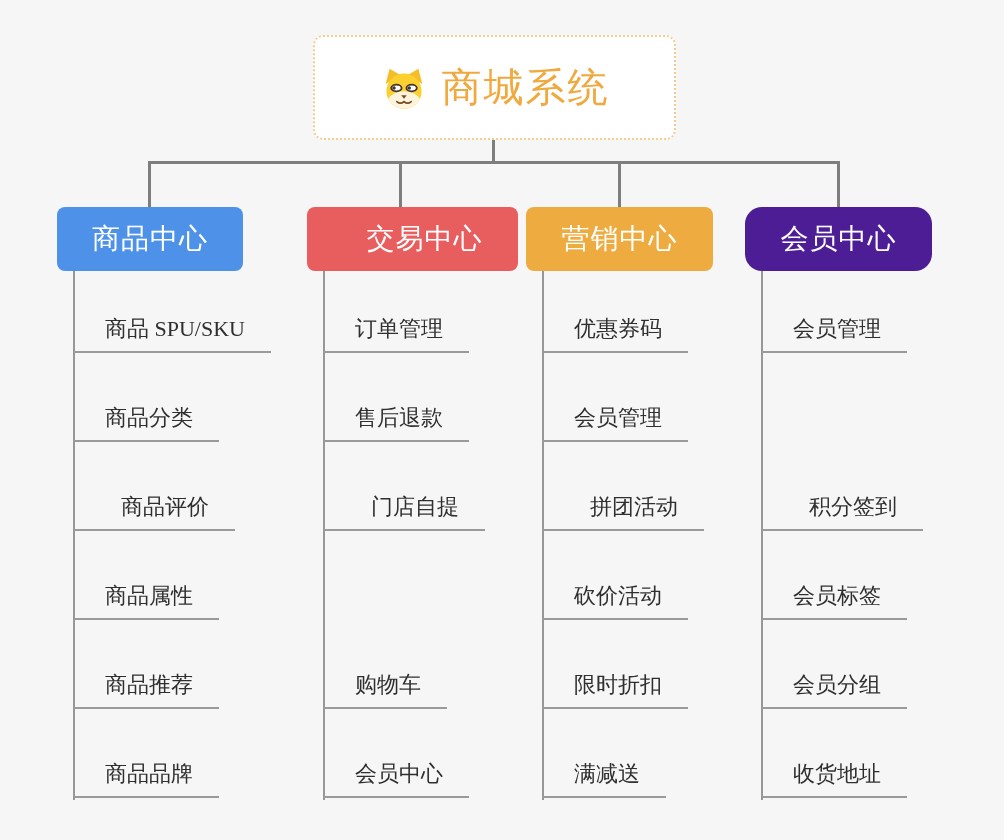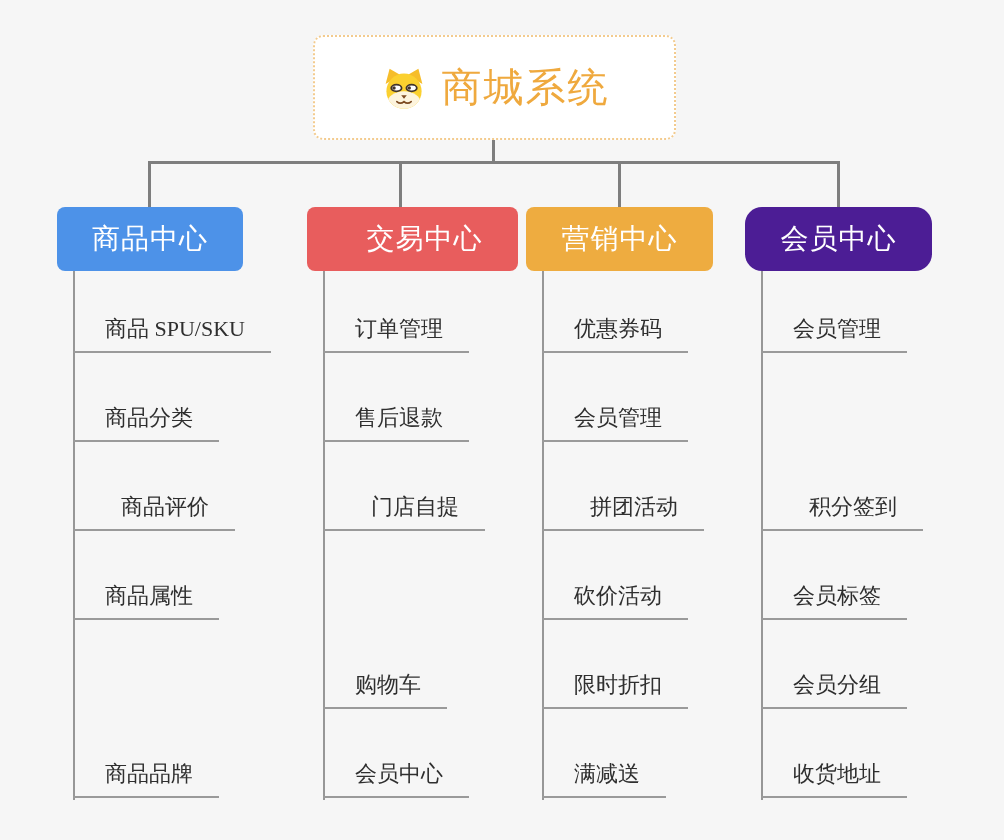--- a/index.html
+++ b/index.html
@@ -104,20 +104,21 @@
 
   <div class="col-line cl1"></div>
   <div class="col-line cl2"></div>
   <div class="col-line cl3"></div>
   <div class="col-line cl4"></div>
 
   <div class="leaf x1 r0">商品 SPU/SKU</div>
   <div class="leaf x1 r1">商品分类</div>
   <div class="leaf x1 r2">商品评价</div>
   <div class="leaf x1 r3">商品属性</div>
+  <div class="leaf x1 r4">商品推荐</div>
   <div class="leaf x1 r5">商品品牌</div>
 
   <div class="leaf x2 r0">订单管理</div>
   <div class="leaf x2 r1">售后退款</div>
   <div class="leaf x2 r2">门店自提</div>
   <div class="leaf x2 r4">购物车</div>
   <div class="leaf x2 r5">会员中心</div>
 
   <div class="leaf x3 r0">优惠券码</div>
   <div class="leaf x3 r1">会员管理</div>

